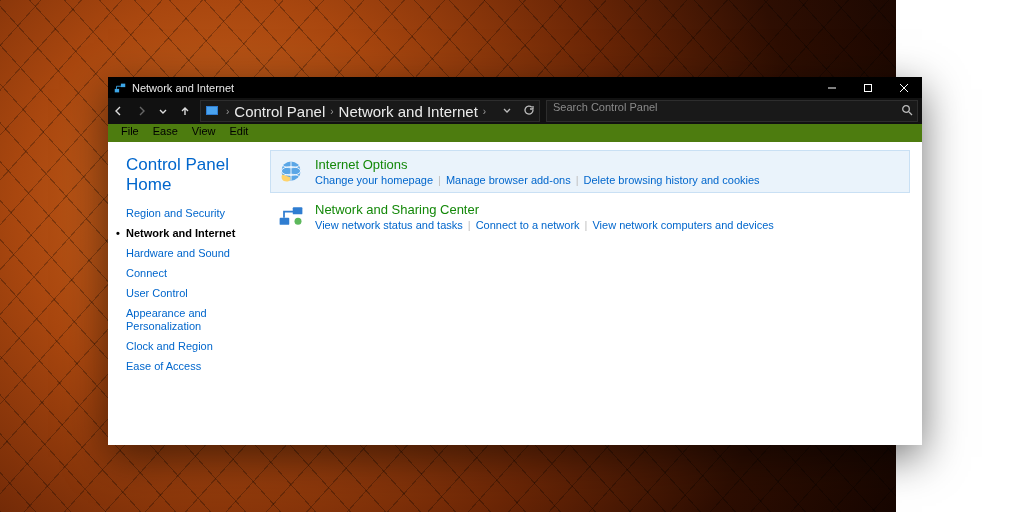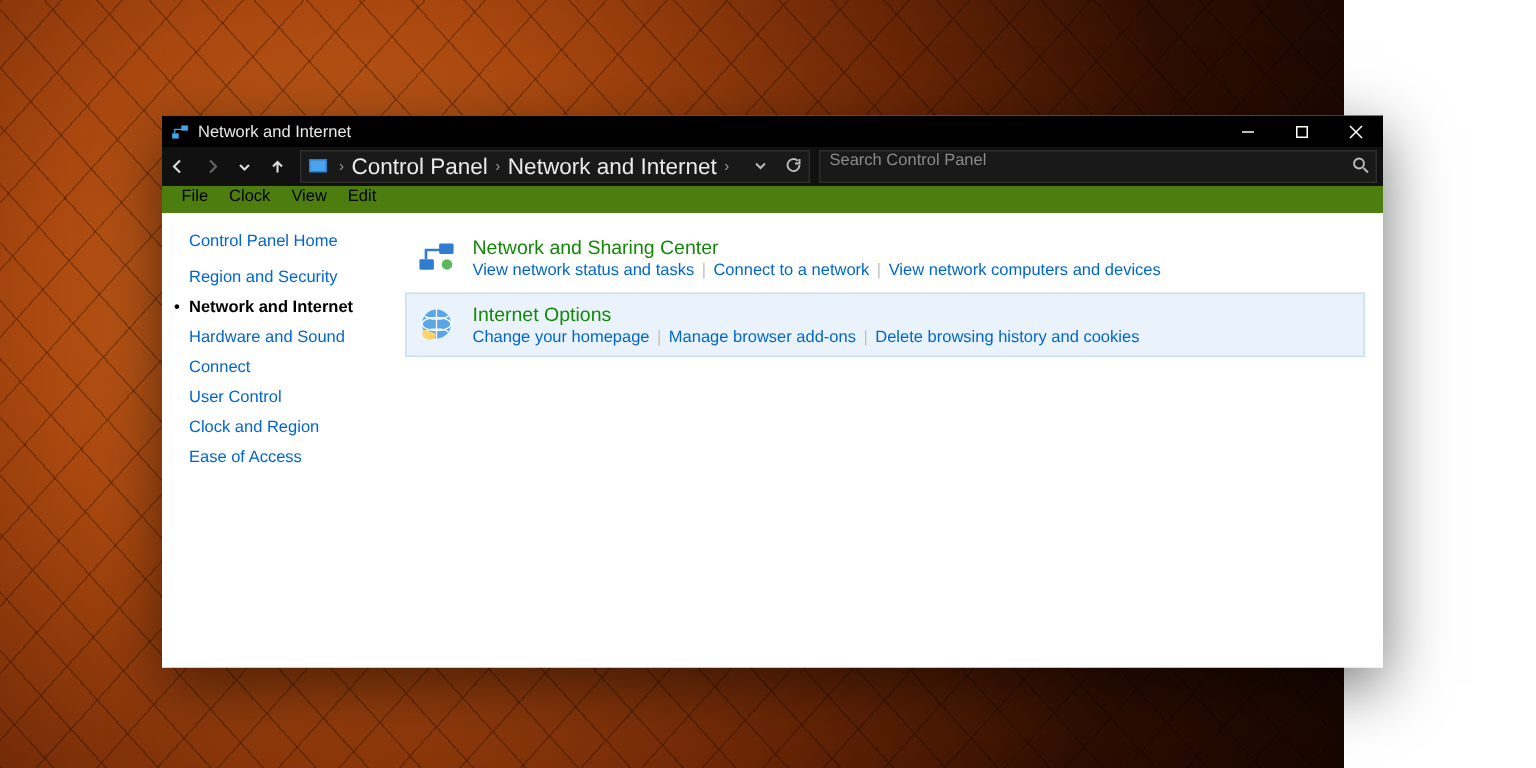--- a/index.html
+++ b/index.html
@@ -38,21 +38,21 @@
   .search input{flex:1;background:transparent;border:0;outline:0;color:#ccc;font-size:11px;padding:0 6px}
   .search input::placeholder{color:#8a8a8a}
   .search .mag{position:absolute;right:4px;top:3px}
   .search .mag svg{width:12px;height:12px;stroke:#bbb;fill:none;stroke-width:1.3}
   
   .menubar{height:18px;background:#4d7c0f;display:flex;align-items:flex-start;padding:0 6px;color:#000;border-bottom:0}
   .menubar span{padding:1px 7px;font-size:11px}
   
   .body{flex:1;display:flex;background:#fff}
   .sidebar{width:144px;padding:13px 0 0 18px}
-  .side-home{color:#0066cc;font-size:11px;margin-bottom:12px;cursor:pointer}
+  .side-home{color:#0066cc;font-size:17px;margin-bottom:12px;cursor:pointer}
   .side-item{color:#0066cc;font-size:11px;margin:0 0 7px 0;cursor:pointer;line-height:13px}
   .side-item.active{color:#000;font-weight:700;position:relative}
   .side-item.active::before{content:"•";position:absolute;left:-10px;top:0;color:#000;font-size:11px}
   
   .content{flex:1;padding:8px 12px 0 0}
   .cat{display:flex;align-items:flex-start;gap:10px;padding:6px 8px 6px 6px;margin-bottom:2px;border:1px solid transparent}
   .cat.hover{background:#eaf3fb;border:1px solid #c9e0f4}
   .cat .caticon{width:28px;height:28px;flex:none}
   .cat .col{display:flex;flex-direction:column}
   .cat h3{margin:0;font-weight:400;color:#138808;font-size:13px}
@@ -141,60 +141,61 @@
         <input placeholder="Search Control Panel" style="">
         <span class="mag"><svg viewBox="0 0 12 12">
               <circle cx="5" cy="5" r="3.3"></circle>
               <path d="M8 8l3 3"></path>
             </svg></span>
       </div>
     </div>
 
     <div class="menubar">
       <span>File</span>
-      <span>Clock</span>
+      <span>Ease</span>
       <span>View</span>
       <span>Edit</span>
     </div>
 
     <div class="body">
       <div class="sidebar">
         <div class="side-home">Control Panel Home</div>
         <div id="side-list">
             <div class="side-item">Region and Security</div>
             <div class="side-item active">Network and Internet</div>
             <div class="side-item">Hardware and Sound</div>
             <div class="side-item">Connect</div>
             <div class="side-item">User Control</div>
+            <div class="side-item" style="max-width: 110px;">Appearance and Personalization</div>
             <div class="side-item">Clock and Region</div>
             <div class="side-item">Ease of Access</div>
           </div>
       </div>
       <div class="content" id="content-pane">
+          <div class="cat hover">
+            <div class="caticon"><svg viewBox="0 0 32 32">
+                <circle cx="16" cy="16" r="11" fill="#5aa6e6"></circle>
+                <ellipse cx="16" cy="16" rx="11" ry="5" fill="none" stroke="#fff" stroke-width="1"></ellipse>
+                <path d="M16 5v22M7 10c4 3 14 3 18 0M7 22c4-3 14-3 18 0" stroke="#fff" stroke-width="1" fill="none"></path>
+                <path d="M6 20c-2 4 0 8 5 8 3 0 5-2 4-5" fill="#ffd36b"></path>
+              </svg></div>
+            <div class="col">
+              <h3>Internet Options</h3>
+              <div class="tasks"><span class="task">Change your homepage</span><span class="sep">|</span><span class="task">Manage browser add-ons</span><span class="sep">|</span><span class="task">Delete browsing history and cookies</span></div>
+            </div>
+          </div>
           <div class="cat">
             <div class="caticon"><svg viewBox="0 0 32 32">
                 <rect x="3" y="18" width="11" height="8" rx="1" fill="#2f7dd1"></rect>
                 <rect x="18" y="6" width="11" height="8" rx="1" fill="#2f7dd1"></rect>
                 <path d="M8 18V11h16" stroke="#2f7dd1" stroke-width="2" fill="none"></path>
                 <circle cx="24" cy="22" r="4" fill="#5db85c"></circle>
               </svg></div>
             <div class="col">
               <h3>Network and Sharing Center</h3>
               <div class="tasks"><span class="task">View network status and tasks</span><span class="sep">|</span><span class="task">Connect to a network</span><span class="sep">|</span><span class="task">View network computers and devices</span></div>
             </div>
           </div>
-          <div class="cat hover">
-            <div class="caticon"><svg viewBox="0 0 32 32">
-                <circle cx="16" cy="16" r="11" fill="#5aa6e6"></circle>
-                <ellipse cx="16" cy="16" rx="11" ry="5" fill="none" stroke="#fff" stroke-width="1"></ellipse>
-                <path d="M16 5v22M7 10c4 3 14 3 18 0M7 22c4-3 14-3 18 0" stroke="#fff" stroke-width="1" fill="none"></path>
-                <path d="M6 20c-2 4 0 8 5 8 3 0 5-2 4-5" fill="#ffd36b"></path>
-              </svg></div>
-            <div class="col">
-              <h3>Internet Options</h3>
-              <div class="tasks"><span class="task">Change your homepage</span><span class="sep">|</span><span class="task">Manage browser add-ons</span><span class="sep">|</span><span class="task">Delete browsing history and cookies</span></div>
-            </div>
-          </div>
         </div>
     </div>
 
   </div>
 </div>
 
 </body></html>

